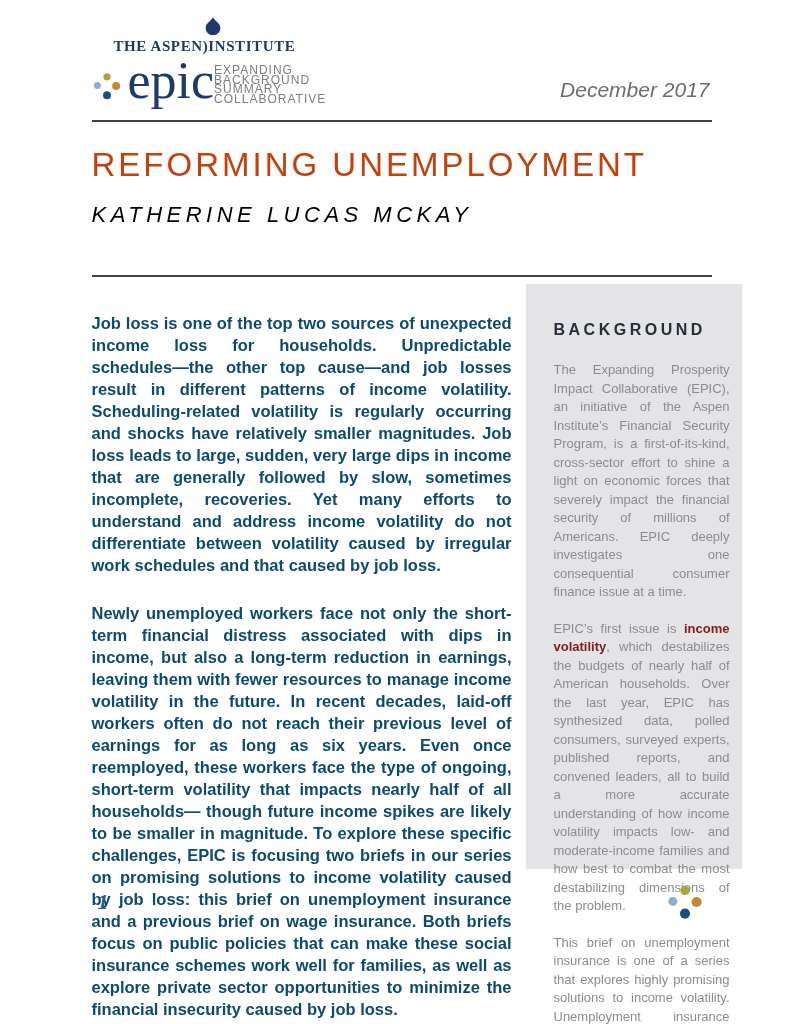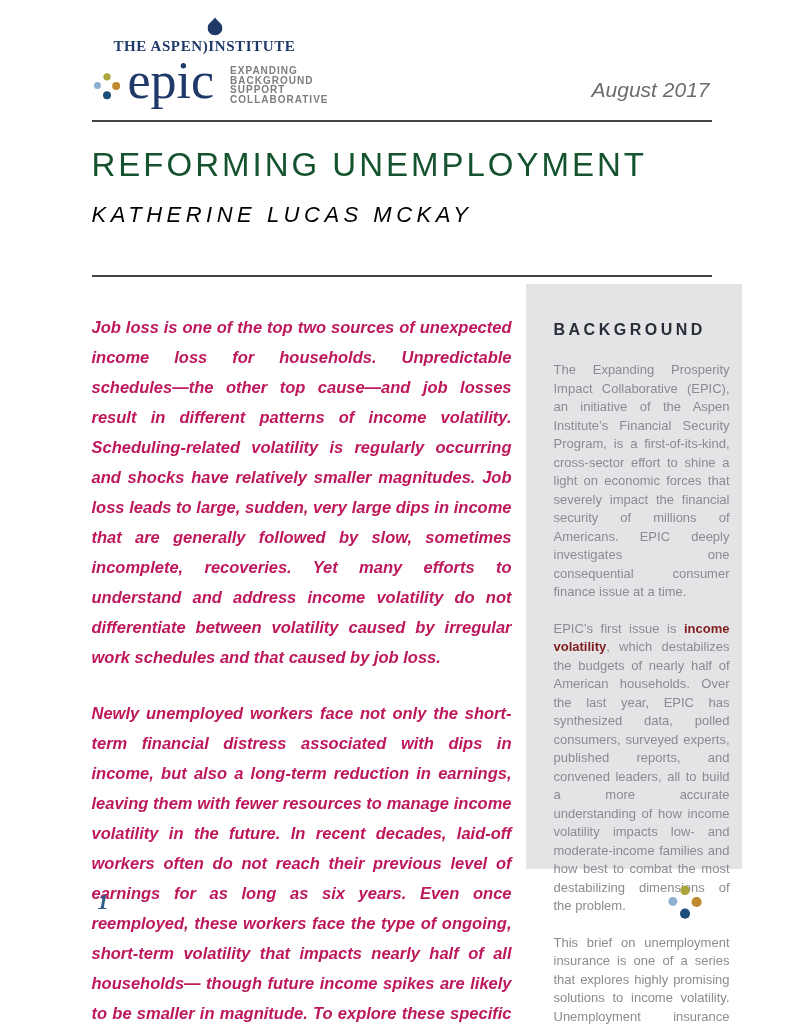--- a/index.html
+++ b/index.html
@@ -43,24 +43,24 @@
   .epic-line { display: flex; align-items: center; margin-top: 2px; }
   .epic-dots { margin-top: 10px; margin-right: 6px; }
   .epic-word {
     font-family: "Liberation Serif", serif;
     font-size: 52px;
     line-height: 44px;
     color: #1f3a68;
     letter-spacing: 0px;
   }
   .epic-tagline {
-    margin-left: 16px;
+    margin-left: 0;
     margin-top: 9px;
-    font-size: 10px;
-    font-weight: 700;
+    font-size: 12px;
+    font-weight: 400;
     letter-spacing: 1px;
     line-height: 9.5px;
     color: #7b7d80;
   }
   .issue-date {
     font-style: italic;
     font-size: 21px;
     color: #6c6d70;
     padding-bottom: 2px;
   }
@@ -74,21 +74,21 @@
   .rule-top { margin-top: 16px; }
   .rule-mid { margin-top: 47px; }
 
   
   .title-block { padding: 21px 36px 0 36px; }
   .doc-title {
     font-weight: 400;
     font-size: 33px;
     line-height: 44px;
     letter-spacing: 3px;
-    color: #14532d;
+    color: #c2410c;
   }
   .doc-author {
     margin-top: 15px;
     font-style: italic;
     font-size: 22px;
     letter-spacing: 4.5px;
     color: #000000;
     font-weight: 400;
   }
 
@@ -106,26 +106,25 @@
   .summary-heading {
     font-family: "Liberation Serif", serif;
     font-style: italic;
     font-weight: 400;
     font-size: 31px;
     letter-spacing: 2px;
     color: #2d5c87;
     margin-bottom: 22px;
   }
   .summary-col p {
-    font-style: italic;
     font-weight: 700;
     font-size: 16.5px;
-    line-height: 30px;
+    line-height: 22px;
     text-align: justify;
-    color: #be185d;
+    color: #0c4a6e;
     margin-bottom: 26px;
   }
   .background-box {
     flex: 1;
     background: #e4e4e6;
     padding: 37px 12px 0 28px;
   }
   .background-heading {
     font-size: 16px;
     font-weight: 700;
@@ -174,26 +173,26 @@
         <svg class="epic-dots" width="30" height="30" viewBox="0 0 36 36">
           <circle cx="18" cy="7" r="4.4" fill="#a9a53a"></circle>
           <circle cx="6.5" cy="17.5" r="4.2" fill="#8fafd0"></circle>
           <circle cx="29" cy="18" r="4.8" fill="#c18a2f"></circle>
           <circle cx="18" cy="29" r="4.8" fill="#1c4e7d"></circle>
         </svg>
         <span class="epic-word">epic</span>
         <div class="epic-tagline">
           <div>EXPANDING</div>
           <div>BACKGROUND</div>
-          <div>SUPPORT</div>
+          <div>SUMMARY</div>
           <div>COLLABORATIVE</div>
         </div>
       </div>
     </div>
-    <div class="issue-date">August 2017</div>
+    <div class="issue-date">December 2017</div>
   </header>
 
   <hr class="rule rule-top">
 
   <section class="title-block">
     <h1 class="doc-title">
       <div>REFORMING UNEMPLOYMENT</div>
     </h1>
     <div class="doc-author">KATHERINE LUCAS MCKAY</div>
   </section>

